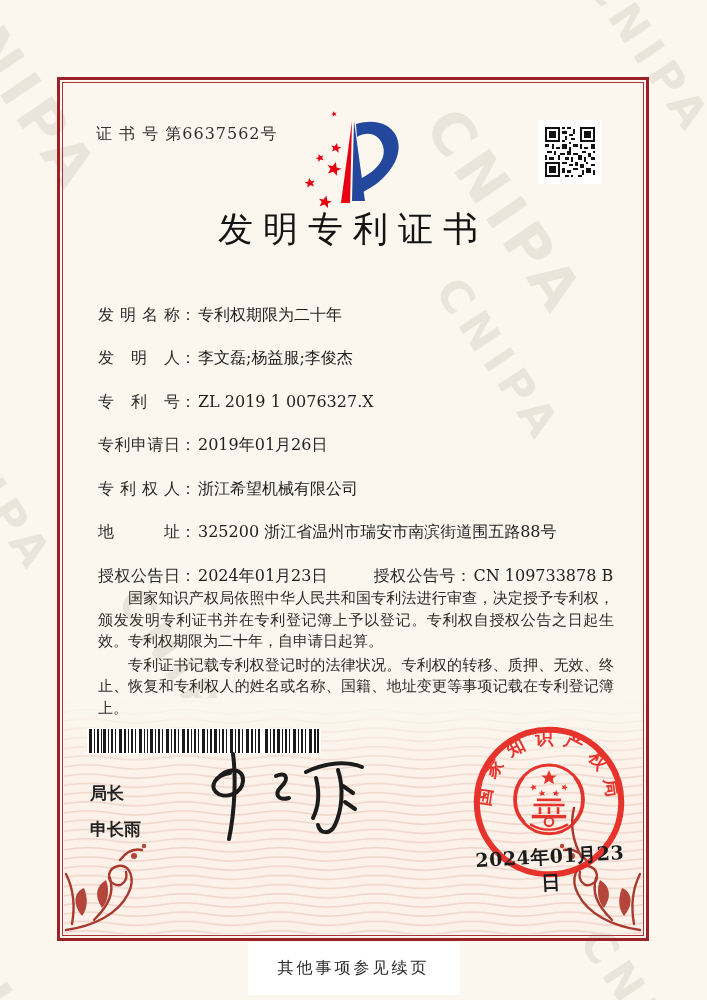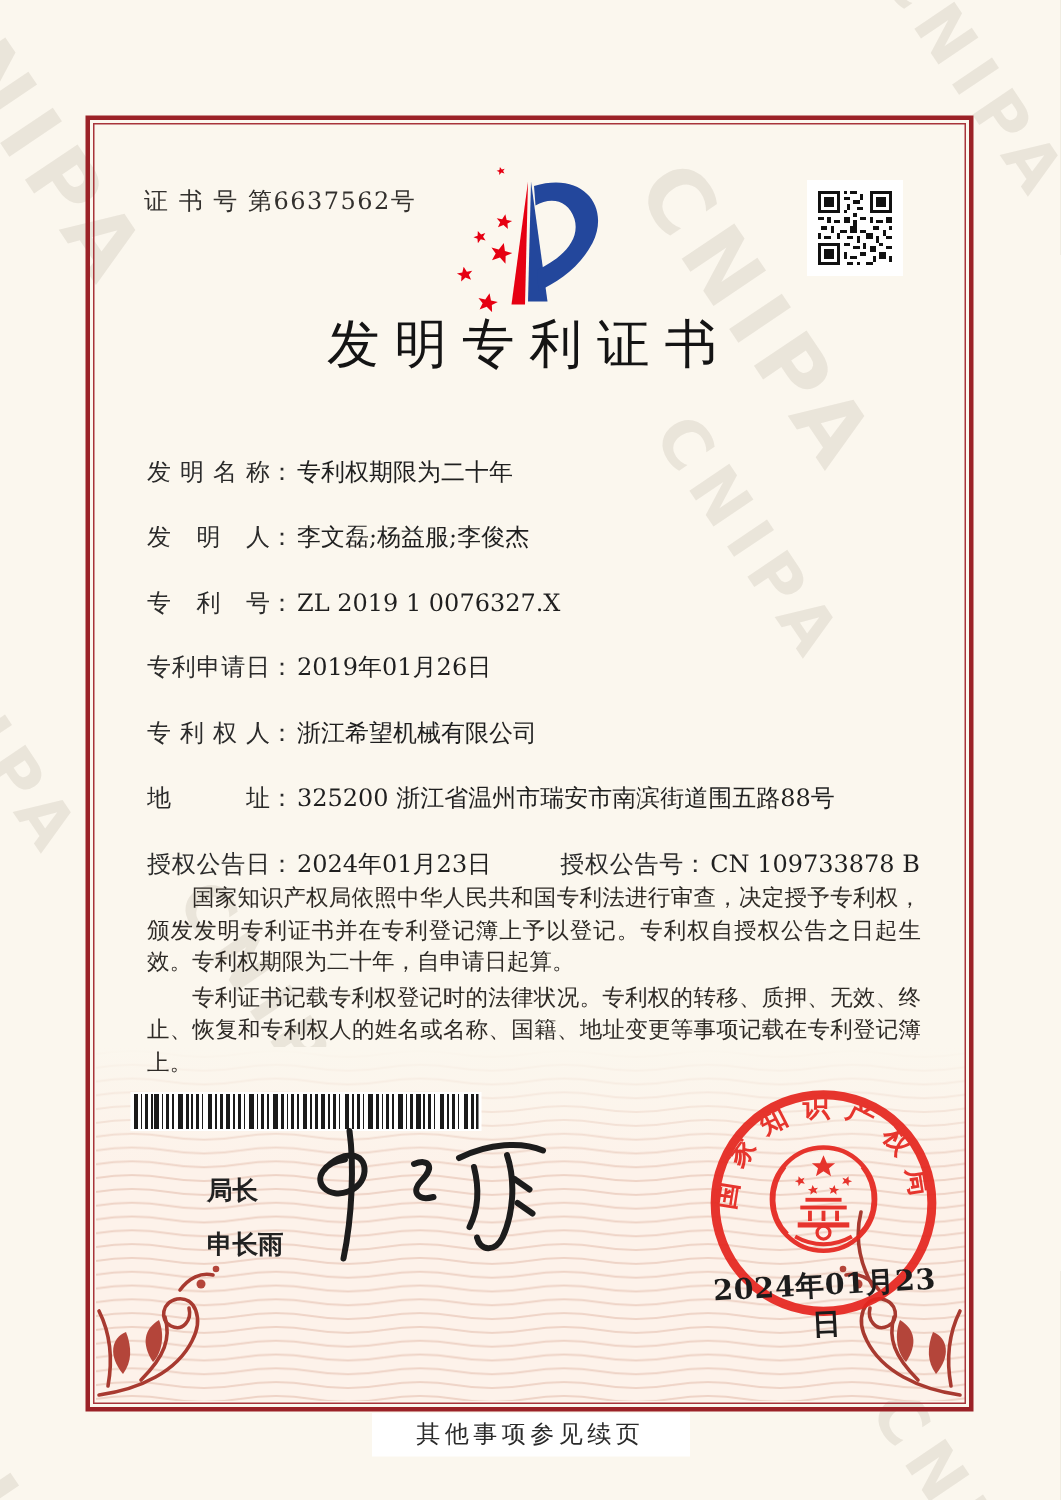--- a/index.html
+++ b/index.html
@@ -66,37 +66,37 @@
     font-size:15px;line-height:21.5px;color:#2e2a26;text-align:justify;
   }
   .paras p{margin:0 0 2px 0;text-indent:2em;}
   
   .barcode{position:absolute;left:27px;top:648px;background:#fff;padding:1px 2px;z-index:5;}
   .sig-block{
     position:absolute;left:30px;top:702px;z-index:6;
     font-family:"DejaVu Sans","Liberation Sans",sans-serif;
     font-weight:bold;font-size:17px;color:#222;
   }
-  .sig-block div{margin-bottom:13px;margin-left:48px;}
+  .sig-block div{margin-bottom:13px;}
   .signature{position:absolute;left:128px;top:668px;z-index:6;}
   .seal{position:absolute;left:403px;top:636px;z-index:7;}
   .seal-date{
     position:absolute;left:408px;top:764px;width:165px;text-align:center;z-index:8;
     font-size:19px;font-weight:bold;color:#1c1c1c;transform:rotate(-3deg);
     letter-spacing:0.5px;
   }
   .page-info{
     position:absolute;left:0;right:0;top:836px;text-align:center;z-index:6;
     font-size:13px;color:#333;background:rgba(255,255,255,0.55);
     width:150px;margin:0 auto;padding:2px 0;
   }
   
   .footer-note{
     position:absolute;left:50%;top:942px;transform:translateX(-50%);
-    background:#ffffff;padding:4px 30px;font-size:16px;letter-spacing:3px;
+    background:#ffffff;padding:16px 30px;font-size:16px;letter-spacing:3px;
     color:#2a2a2a;z-index:5;white-space:nowrap;
   }
 </style>
 </head>
 <body>
 
 <div class="page">
 
   <div class="wm big wm1">CNIPA</div>
   <div class="wm mid wm2">CNIPA</div>

